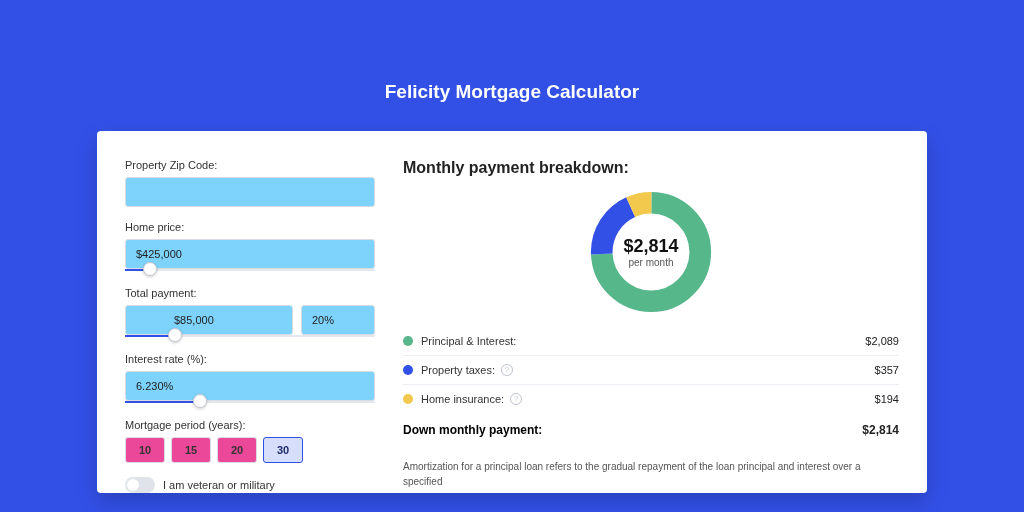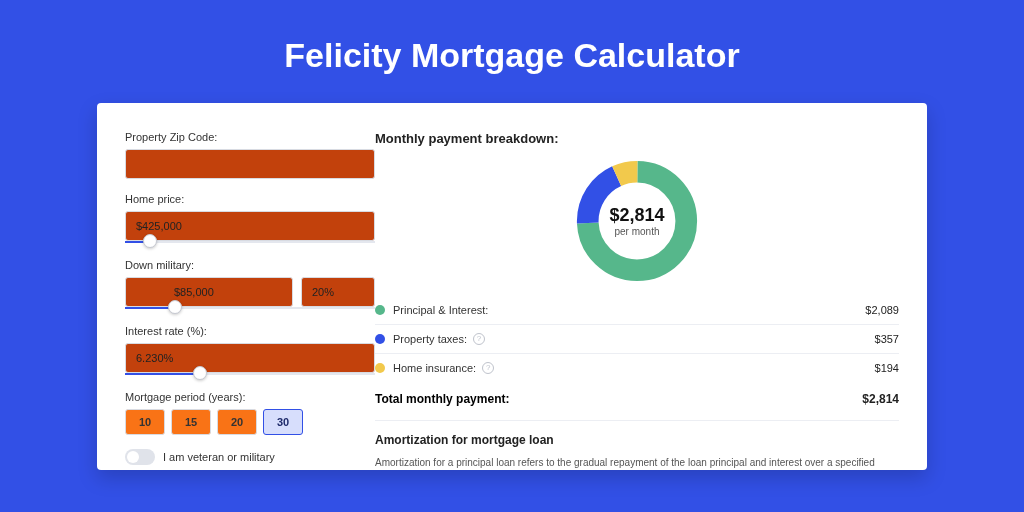--- a/index.html
+++ b/index.html
@@ -9,49 +9,51 @@
   width: 1024px;
   height: 512px;
   overflow: hidden;
 }
 .hero {
   padding-top: 36px;
   text-align: center;
 }
 .hero h1 {
   color: #fff;
-  font-size: 34px;
+  font-size: 19px;
   font-weight: 700;
+  margin-top: 45px;
 }
 .card {
   background: #fff;
   width: 830px;
   margin: 28px auto 0 auto;
   border-radius: 4px;
   padding: 28px 28px 0 28px;
   display: flex;
+  gap: 28px;
   text-align: left;
   box-shadow: 0 8px 20px rgba(0,0,0,0.18);
 }
 .col-left { width: 250px; flex: 0 0 250px; }
 .col-right { flex: 1; }
 .field-label {
   font-size: 11px;
   color: #333;
   margin-bottom: 6px;
 }
 .text-input {
   width: 100%;
   height: 30px;
   border: 1px solid #d8dbe2;
   border-radius: 3px;
   padding: 0 10px;
   font-size: 11px;
   color: #222;
-  background: #c2410c;
+  background: #7dd3fc;
 }
 .block { margin-bottom: 14px; }
 .slider-wrap {
   position: relative;
   height: 6px;
   margin-top: -2px;
 }
 .slider-track {
   position: absolute; left:0; top:2px;
   height: 2px; width:100%;
@@ -72,21 +74,21 @@
   transform: translateX(-50%);
 }
 .dp-row { display:flex; gap:8px; }
 .dp-row .text-input:first-child { flex:1;padding-left:48px; }
 .dp-row .text-input:last-child { width:74px; }
 .period-row { display:flex; gap:6px; }
 .period-btn {
   width:40px; height:26px;
   border:1px solid #d8dbe2;
   border-radius:3px;
-  background:#f97316;
+  background:#ec4899;
   font-size:11px;
   font-weight:700;
   color:#333;
   cursor:pointer;
 }
 .period-btn.active {
   background:#d7defc;
   border-color:#3250e6;
   color:#1f2b6b;
 }
@@ -100,21 +102,21 @@
 .toggle::after {
   content:'';
   position:absolute;
   left:2px; top:2px;
   width:12px; height:12px;
   background:#fff;
   border-radius:50%;
 }
 .toggle-label { font-size:11px; color:#333; }
 .breakdown-title {
-  font-size:13px; font-weight:700; color:#222;
+  font-size:16px; font-weight:700; color:#222;
   margin-bottom:10px;
 }
 .donut-wrap {
   display:flex; justify-content:center;
   padding-bottom:10px;
 }
 .donut-holder { position:relative; width:130px; height:130px; }
 .donut-center {
   position:absolute; inset:0;
   display:flex; flex-direction:column;
@@ -176,21 +178,21 @@
         <div class="field-label">Home price:</div>
         <input class="text-input" value="$425,000" style="">
         <div class="slider-wrap">
           <div class="slider-track"></div>
           <div class="slider-fill" id="hp-fill" style="width: 10%;"></div>
           <div class="slider-thumb" id="hp-thumb" style="left: 10%;"></div>
         </div>
       </div>
 
       <div class="block">
-        <div class="field-label">Down military:</div>
+        <div class="field-label">Total payment:</div>
         <div class="dp-row">
           <input class="text-input" value="$85,000" style="">
           <input class="text-input" value="20%" style="">
         </div>
         <div class="slider-wrap">
           <div class="slider-track"></div>
           <div class="slider-fill" id="dp-fill" style="width: 20%;"></div>
           <div class="slider-thumb" id="dp-thumb" style="left: 20%;"></div>
         </div>
       </div>
@@ -253,21 +255,20 @@
           </div>
           <div class="line">
             <span class="swatch" style="background: rgb(242, 201, 76);"></span>
             <span class="line-label">Home insurance:</span>
             <span class="info">?</span>
             <span class="line-val">$194</span>
           </div>
         </div>
 
       <div class="total-line">
-        <span>Total monthly payment:</span>
+        <span>Down monthly payment:</span>
         <span class="line-val">$2,814</span>
       </div>
 
-      <div class="amort-title">Amortization for mortgage loan</div>
       <div class="amort-body">Amortization for a principal loan refers to the gradual repayment of the loan principal and interest over a specified</div>
     </div>
   </div>
 </div>
 
 </body></html>

